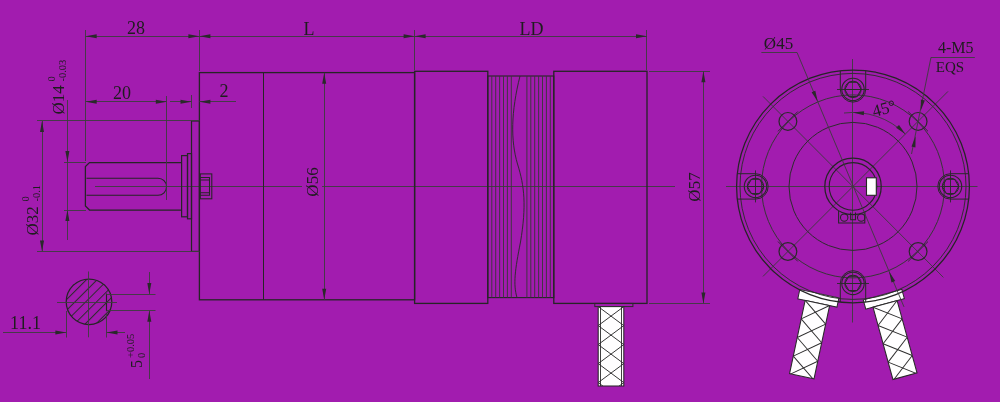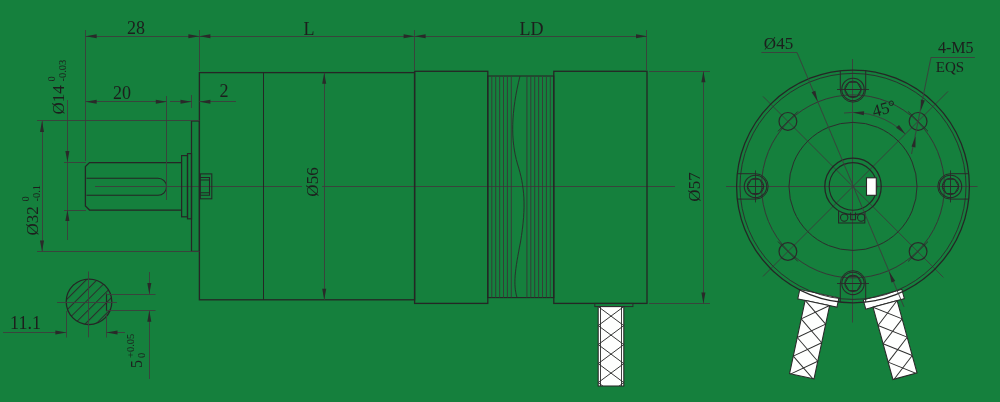--- a/index.html
+++ b/index.html
@@ -1,16 +1,16 @@
 <!DOCTYPE html>
 <html><head>
 <meta charset="utf-8">
 <style>
 html,body{margin:0;padding:0;background:#ffffff;}
-#page{width:1000px;height:402px;position:relative;background:#15803d;overflow:hidden;}
+#page{width:1000px;height:402px;position:relative;background:#a21caf;overflow:hidden;}
 </style>
 </head>
 <body>
 <div id="page">
 <svg width="1000" height="402" viewBox="0 0 1000 402">
       <g opacity="0.999">
 <defs>
 <pattern id="hatch45" width="7.6" height="7.6" patternUnits="userSpaceOnUse" patternTransform="rotate(-45)">
 <line x1="0.0" y1="0.5" x2="7.6" y2="0.5" stroke="#2d2d2d" stroke-width="1"></line>
 </pattern>

